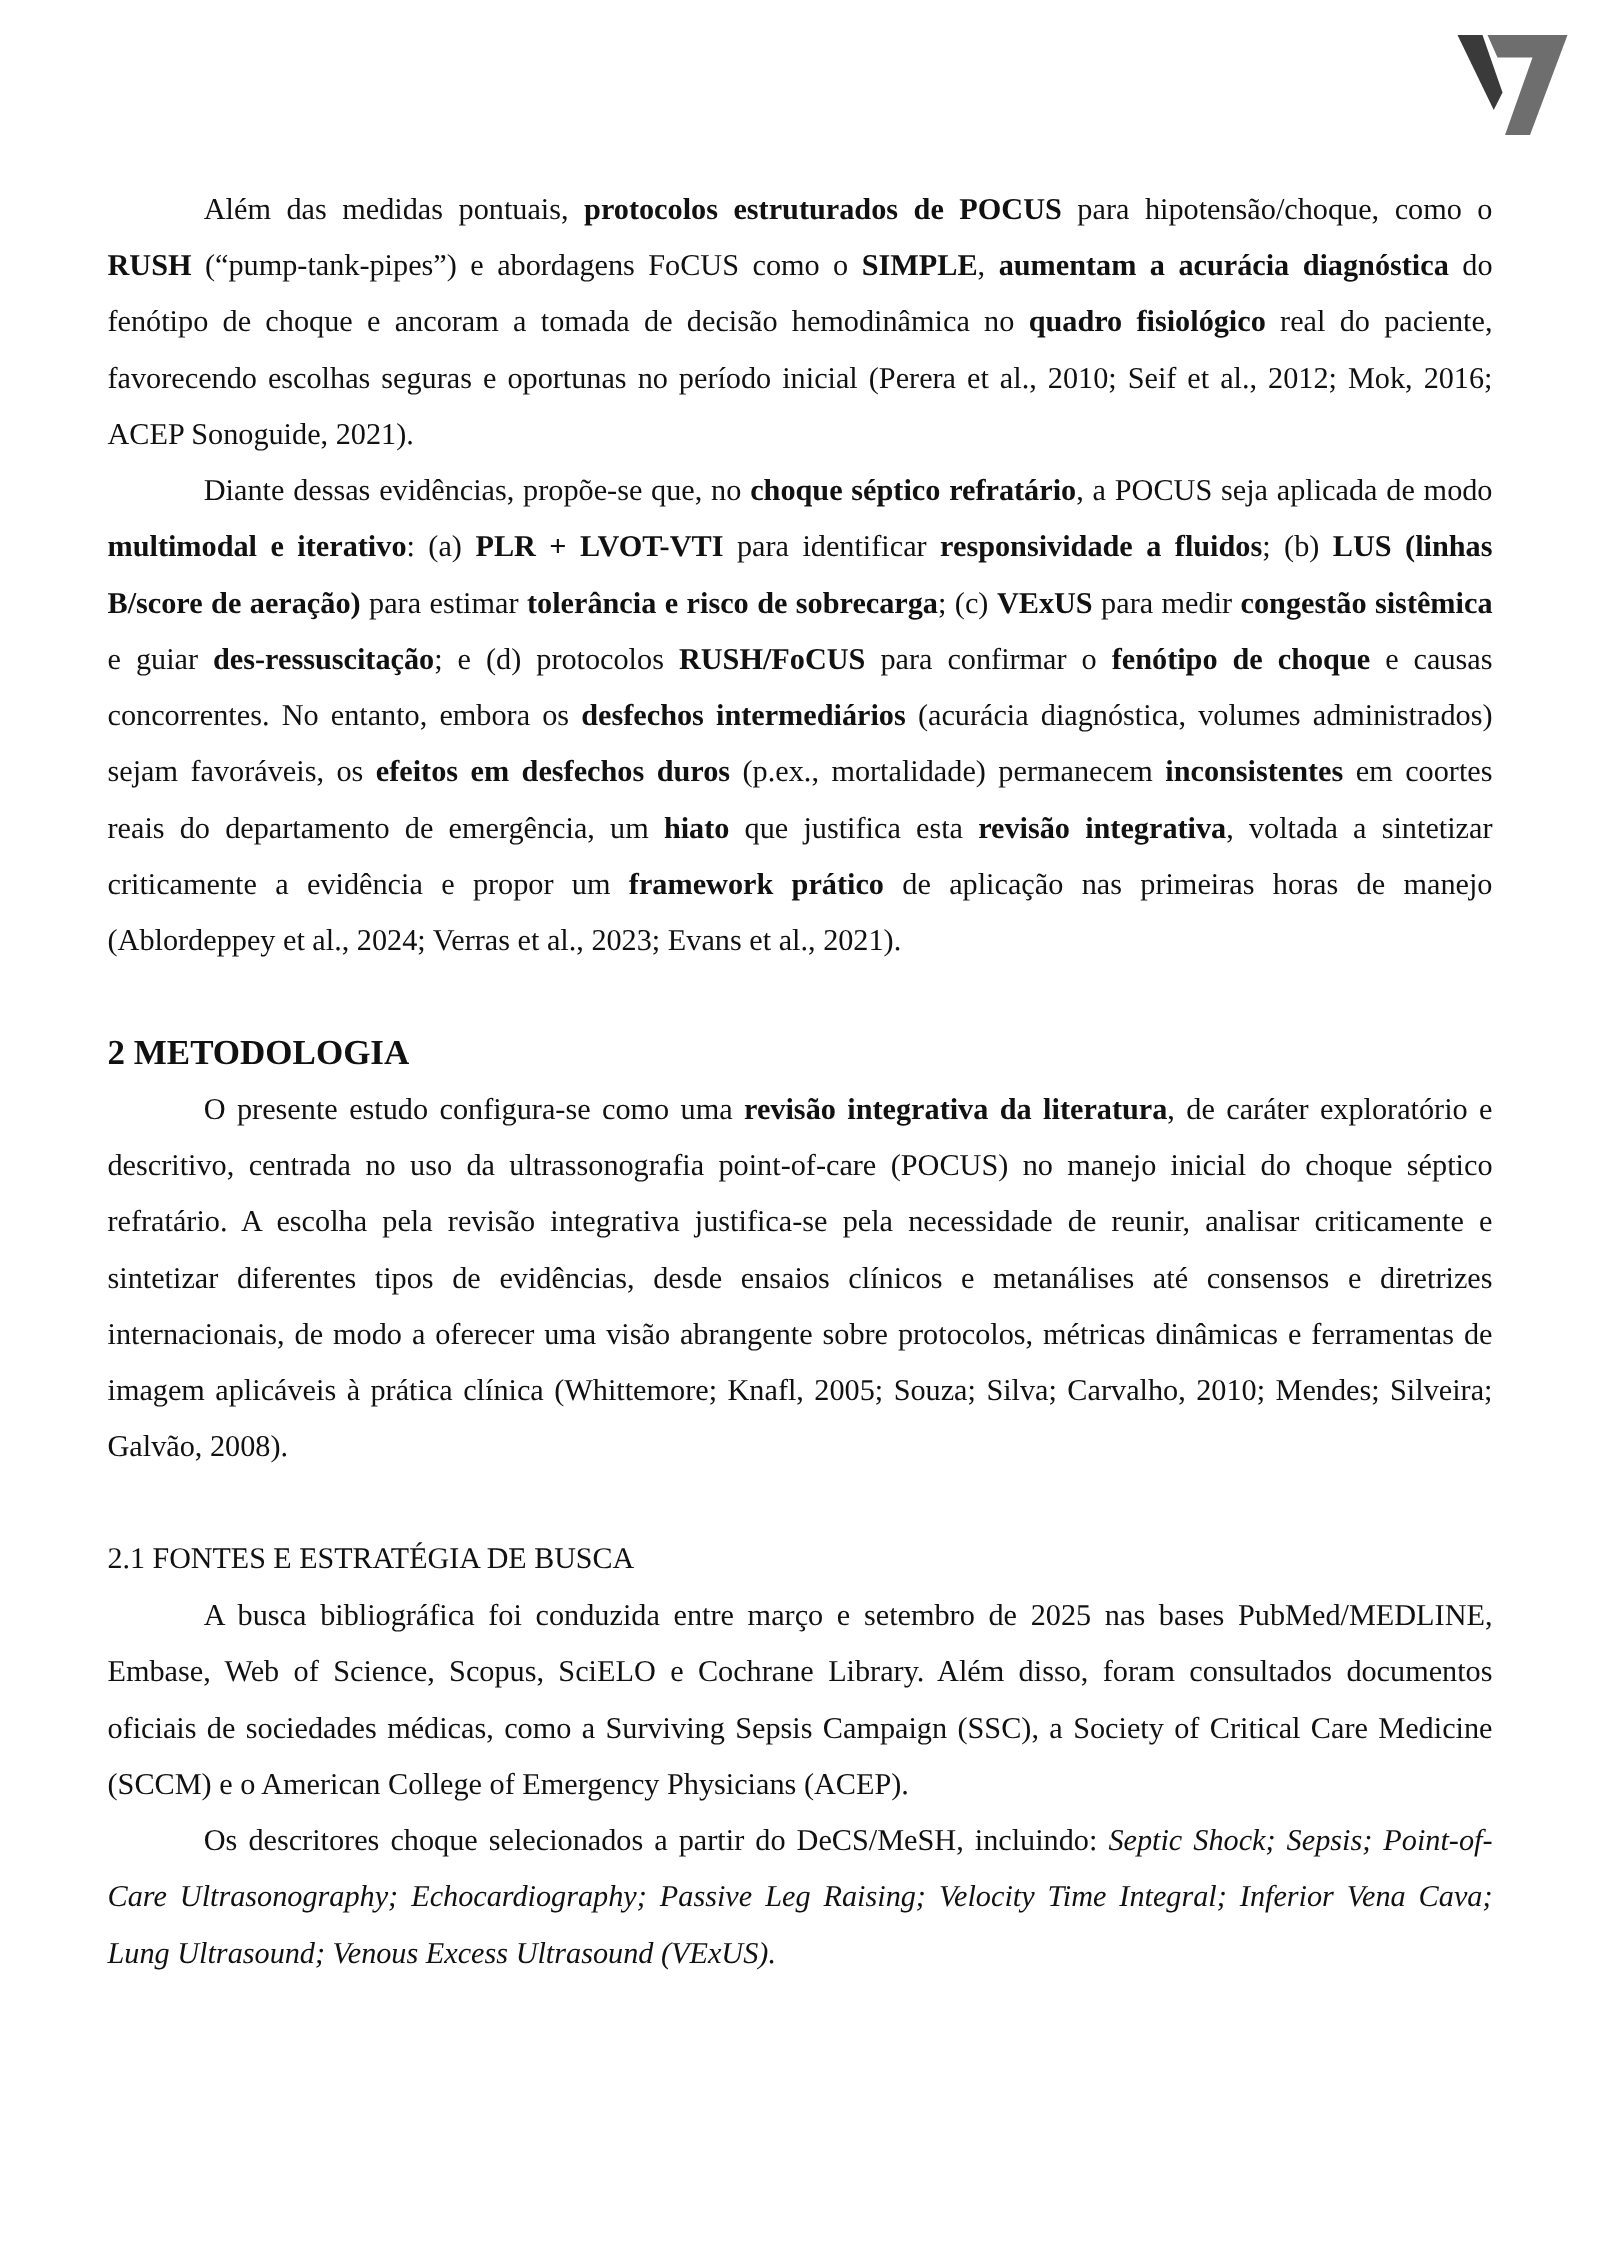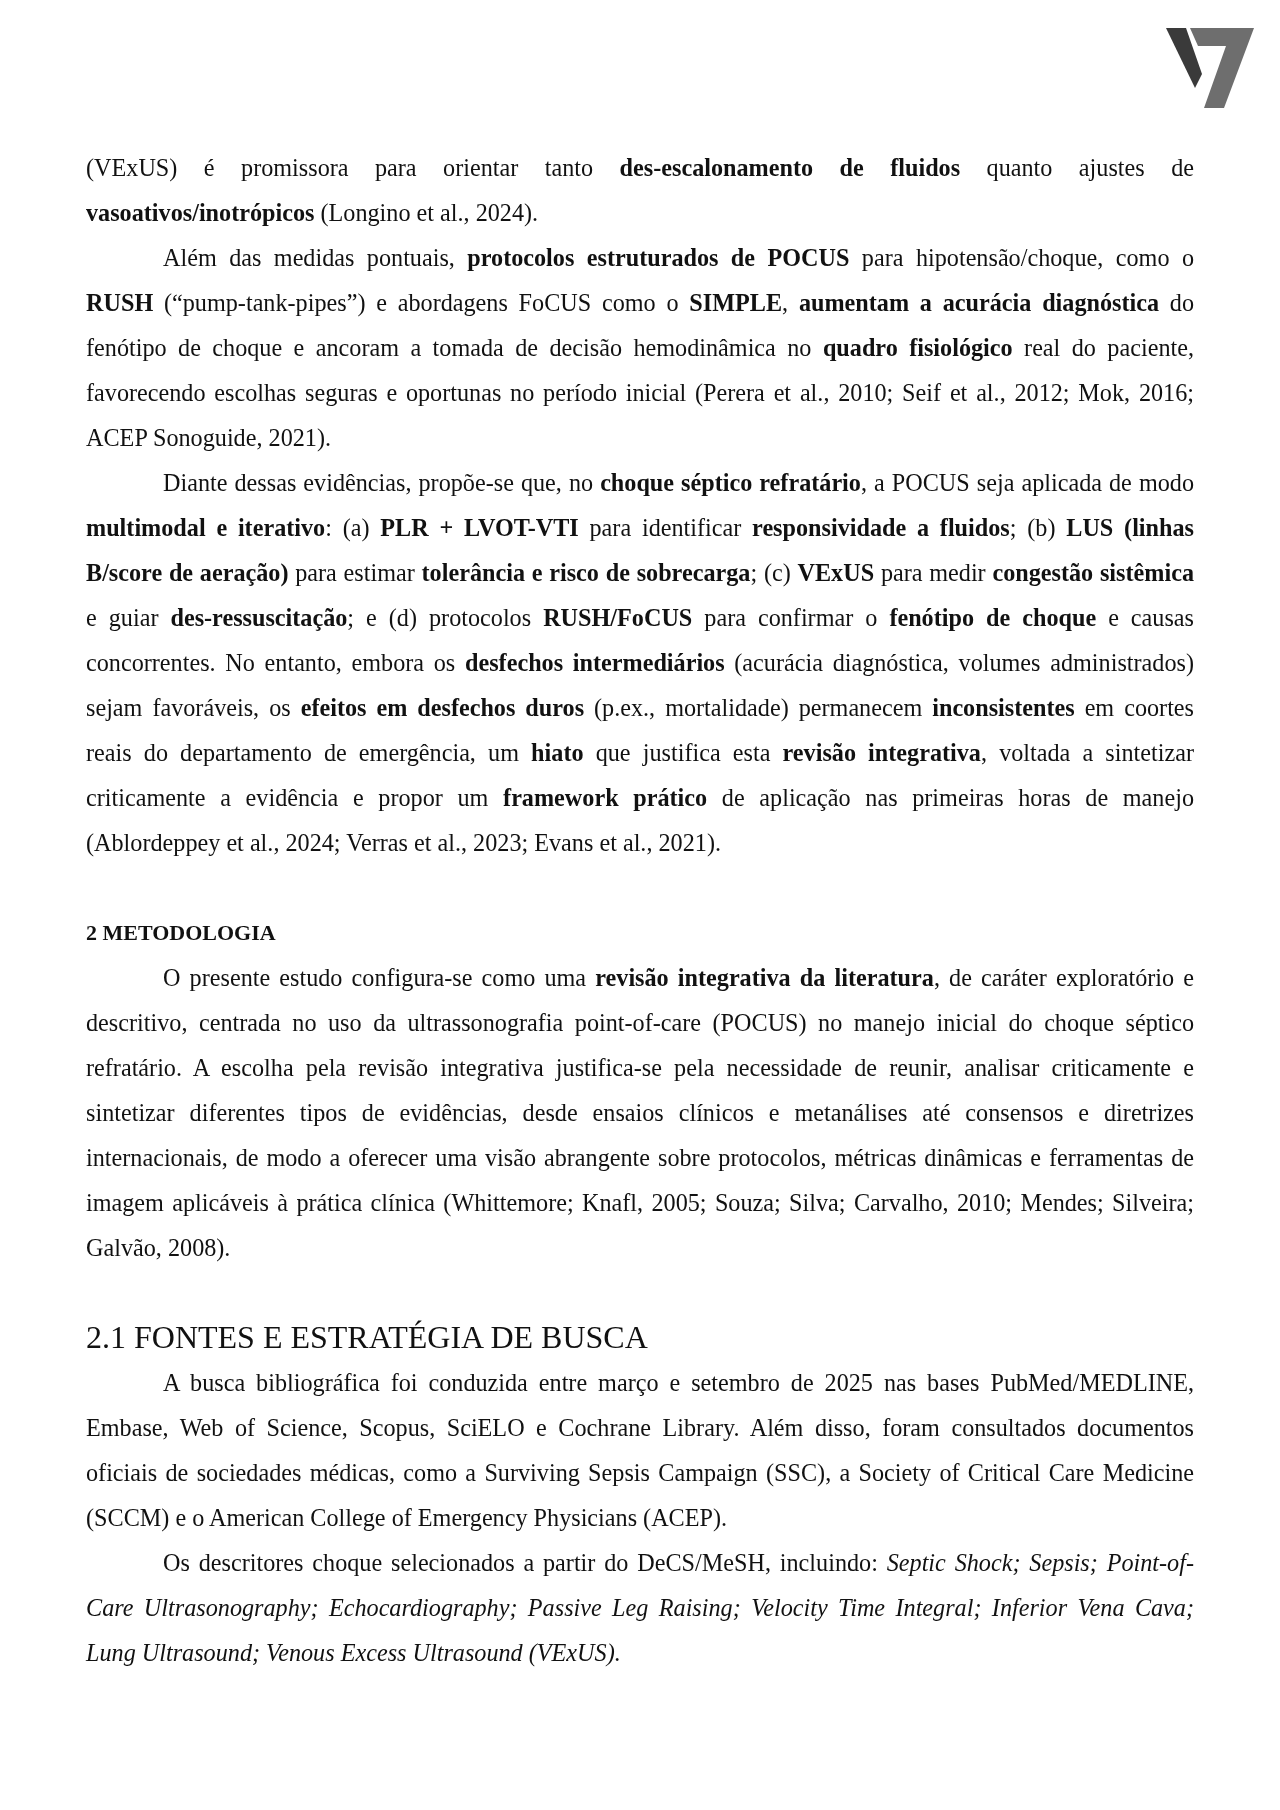--- a/index.html
+++ b/index.html
@@ -18,46 +18,45 @@
       position: absolute;
       left: 1160px;
       top: 24px;
       width: 100px;
       height: 90px;
     }
     p { margin: 0; text-align: justify; }
     p.indent { text-indent: 77px; }
     h2.sec {
       margin: 0;
-      font-size: 22px;
+      font-size: 28px;
       line-height: 45px;
       font-weight: bold;
     }
     h3.subsec {
       margin: 0;
-      font-size: 32px;
+      font-size: 24px;
       line-height: 45px;
       font-weight: normal;
     }
     .gap { height: 45px; }
     b { font-weight: bold; }
     i { font-style: italic; }
   </style>
 </head>
 <body>
 
 <div class="logo">
   <svg width="100" height="90" viewBox="0 0 100 90">
     <polygon points="6,4 26,4 42,50 35,64" fill="#3a3a3a"></polygon>
     <polygon points="30,4 94,4 64,84 44,84 66,22 38,22" fill="#6e6e6e"></polygon>
   </svg>
 </div>
 
 <div class="page" id="doc">
-    <p><span>(VExUS) é promissora para orientar tanto </span><b>des-escalonamento de fluidos</b><span> quanto ajustes de </span><b>vasoativos/inotrópicos</b><span> (Longino et al., 2024).</span></p>
     <p class="indent"><span>Além das medidas pontuais, </span><b>protocolos estruturados de POCUS</b><span> para hipotensão/choque, como o </span><b>RUSH</b><span> (“pump-tank-pipes”) e abordagens FoCUS como o </span><b>SIMPLE</b><span>, </span><b>aumentam a acurácia diagnóstica</b><span> do fenótipo de choque e ancoram a tomada de decisão hemodinâmica no </span><b>quadro fisiológico</b><span> real do paciente, favorecendo escolhas seguras e oportunas no período inicial (Perera et al., 2010; Seif et al., 2012; Mok, 2016; ACEP Sonoguide, 2021).</span></p>
     <p class="indent"><span>Diante dessas evidências, propõe-se que, no </span><b>choque séptico refratário</b><span>, a POCUS seja aplicada de modo </span><b>multimodal e iterativo</b><span>: (a) </span><b>PLR + LVOT-VTI</b><span> para identificar </span><b>responsividade a fluidos</b><span>; (b) </span><b>LUS (linhas B/score de aeração)</b><span> para estimar </span><b>tolerância e risco de sobrecarga</b><span>; (c) </span><b>VExUS</b><span> para medir </span><b>congestão sistêmica</b><span> e guiar </span><b>des-ressuscitação</b><span>; e (d) protocolos </span><b>RUSH/FoCUS</b><span> para confirmar o </span><b>fenótipo de choque</b><span> e causas concorrentes. No entanto, embora os </span><b>desfechos intermediários</b><span> (acurácia diagnóstica, volumes administrados) sejam favoráveis, os </span><b>efeitos em desfechos duros</b><span> (p.ex., mortalidade) permanecem </span><b>inconsistentes</b><span> em coortes reais do departamento de emergência, um </span><b>hiato</b><span> que justifica esta </span><b>revisão integrativa</b><span>, voltada a sintetizar criticamente a evidência e propor um </span><b>framework prático</b><span> de aplicação nas primeiras horas de manejo (Ablordeppey et al., 2024; Verras et al., 2023; Evans et al., 2021).</span></p>
     <div class="gap"></div>
     <h2 class="sec">2 METODOLOGIA</h2>
     <p class="indent"><span>O presente estudo configura-se como uma </span><b>revisão integrativa da literatura</b><span>, de caráter exploratório e descritivo, centrada no uso da ultrassonografia point-of-care (POCUS) no manejo inicial do choque séptico refratário. A escolha pela revisão integrativa justifica-se pela necessidade de reunir, analisar criticamente e sintetizar diferentes tipos de evidências, desde ensaios clínicos e metanálises até consensos e diretrizes internacionais, de modo a oferecer uma visão abrangente sobre protocolos, métricas dinâmicas e ferramentas de imagem aplicáveis à prática clínica (Whittemore; Knafl, 2005; Souza; Silva; Carvalho, 2010; Mendes; Silveira; Galvão, 2008).</span></p>
     <div class="gap"></div>
     <h3 class="subsec">2.1 FONTES E ESTRATÉGIA DE BUSCA</h3>
     <p class="indent"><span>A busca bibliográfica foi conduzida entre março e setembro de 2025 nas bases PubMed/MEDLINE, Embase, Web of Science, Scopus, SciELO e Cochrane Library. Além disso, foram consultados documentos oficiais de sociedades médicas, como a Surviving Sepsis Campaign (SSC), a Society of Critical Care Medicine (SCCM) e o American College of Emergency Physicians (ACEP).</span></p>
     <p class="indent"><span>Os descritores choque selecionados a partir do DeCS/MeSH, incluindo: </span><i>Septic Shock; Sepsis; Point-of-Care Ultrasonography; Echocardiography; Passive Leg Raising; Velocity Time Integral; Inferior Vena Cava; Lung Ultrasound; Venous Excess Ultrasound (VExUS).</i></p>
   </div>

